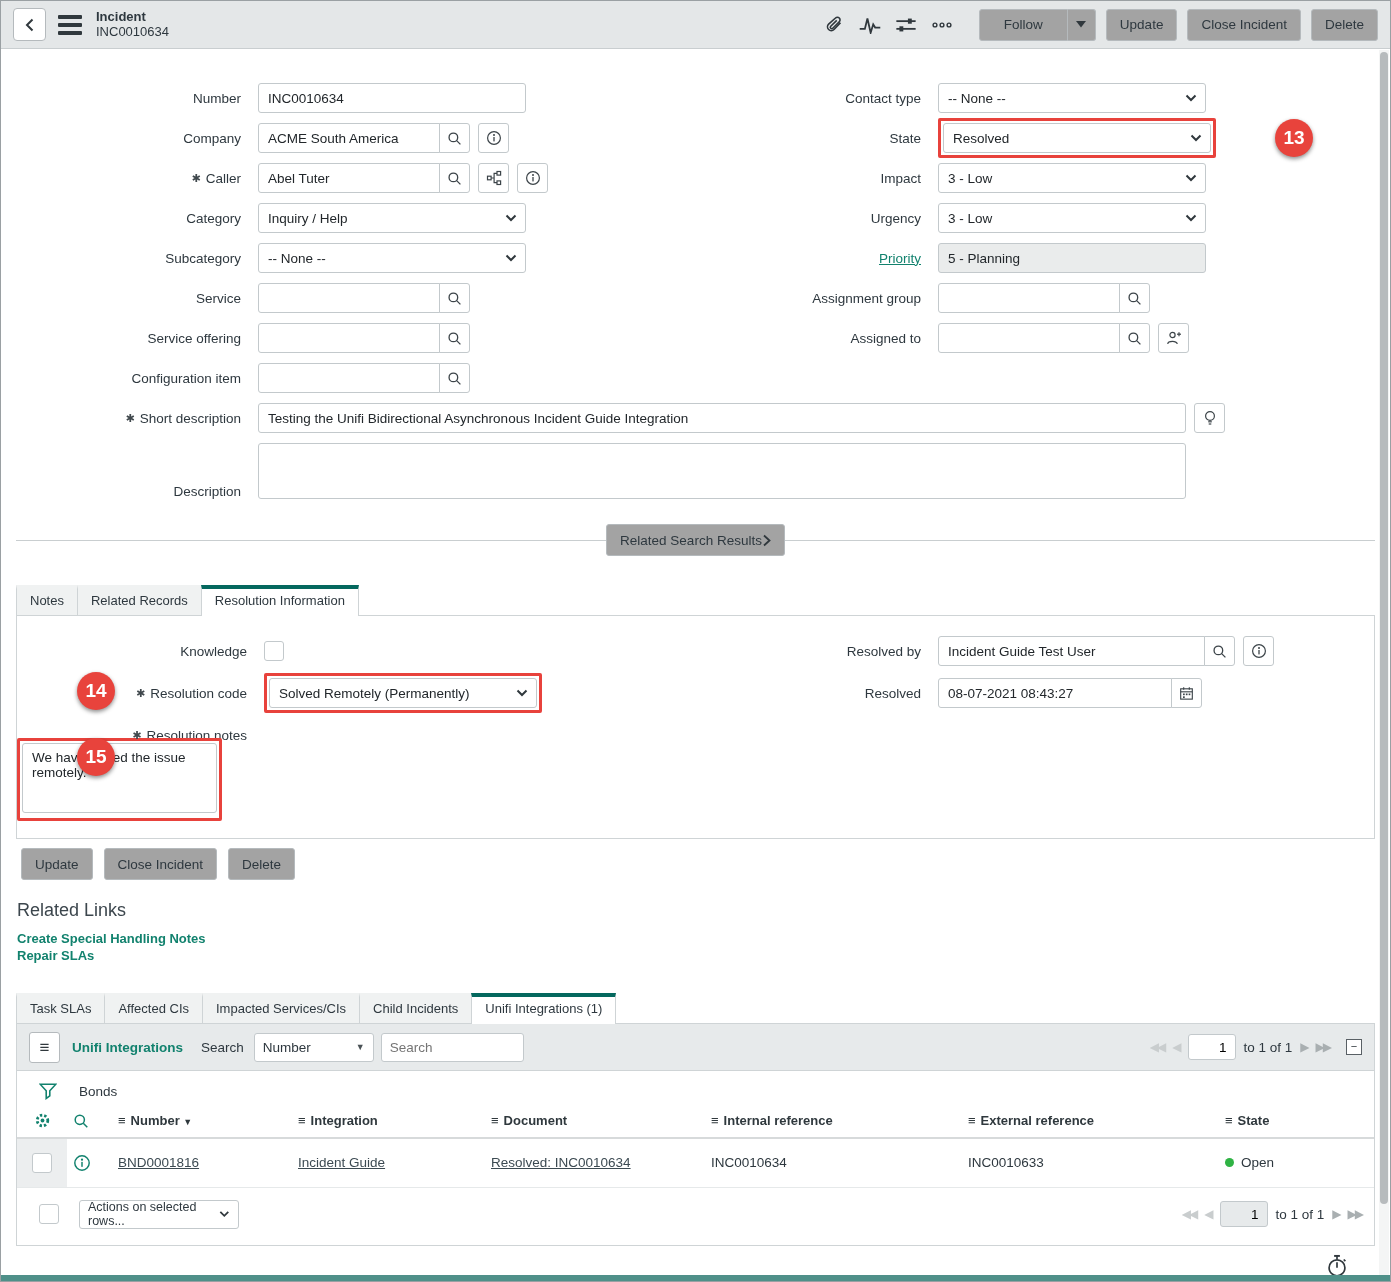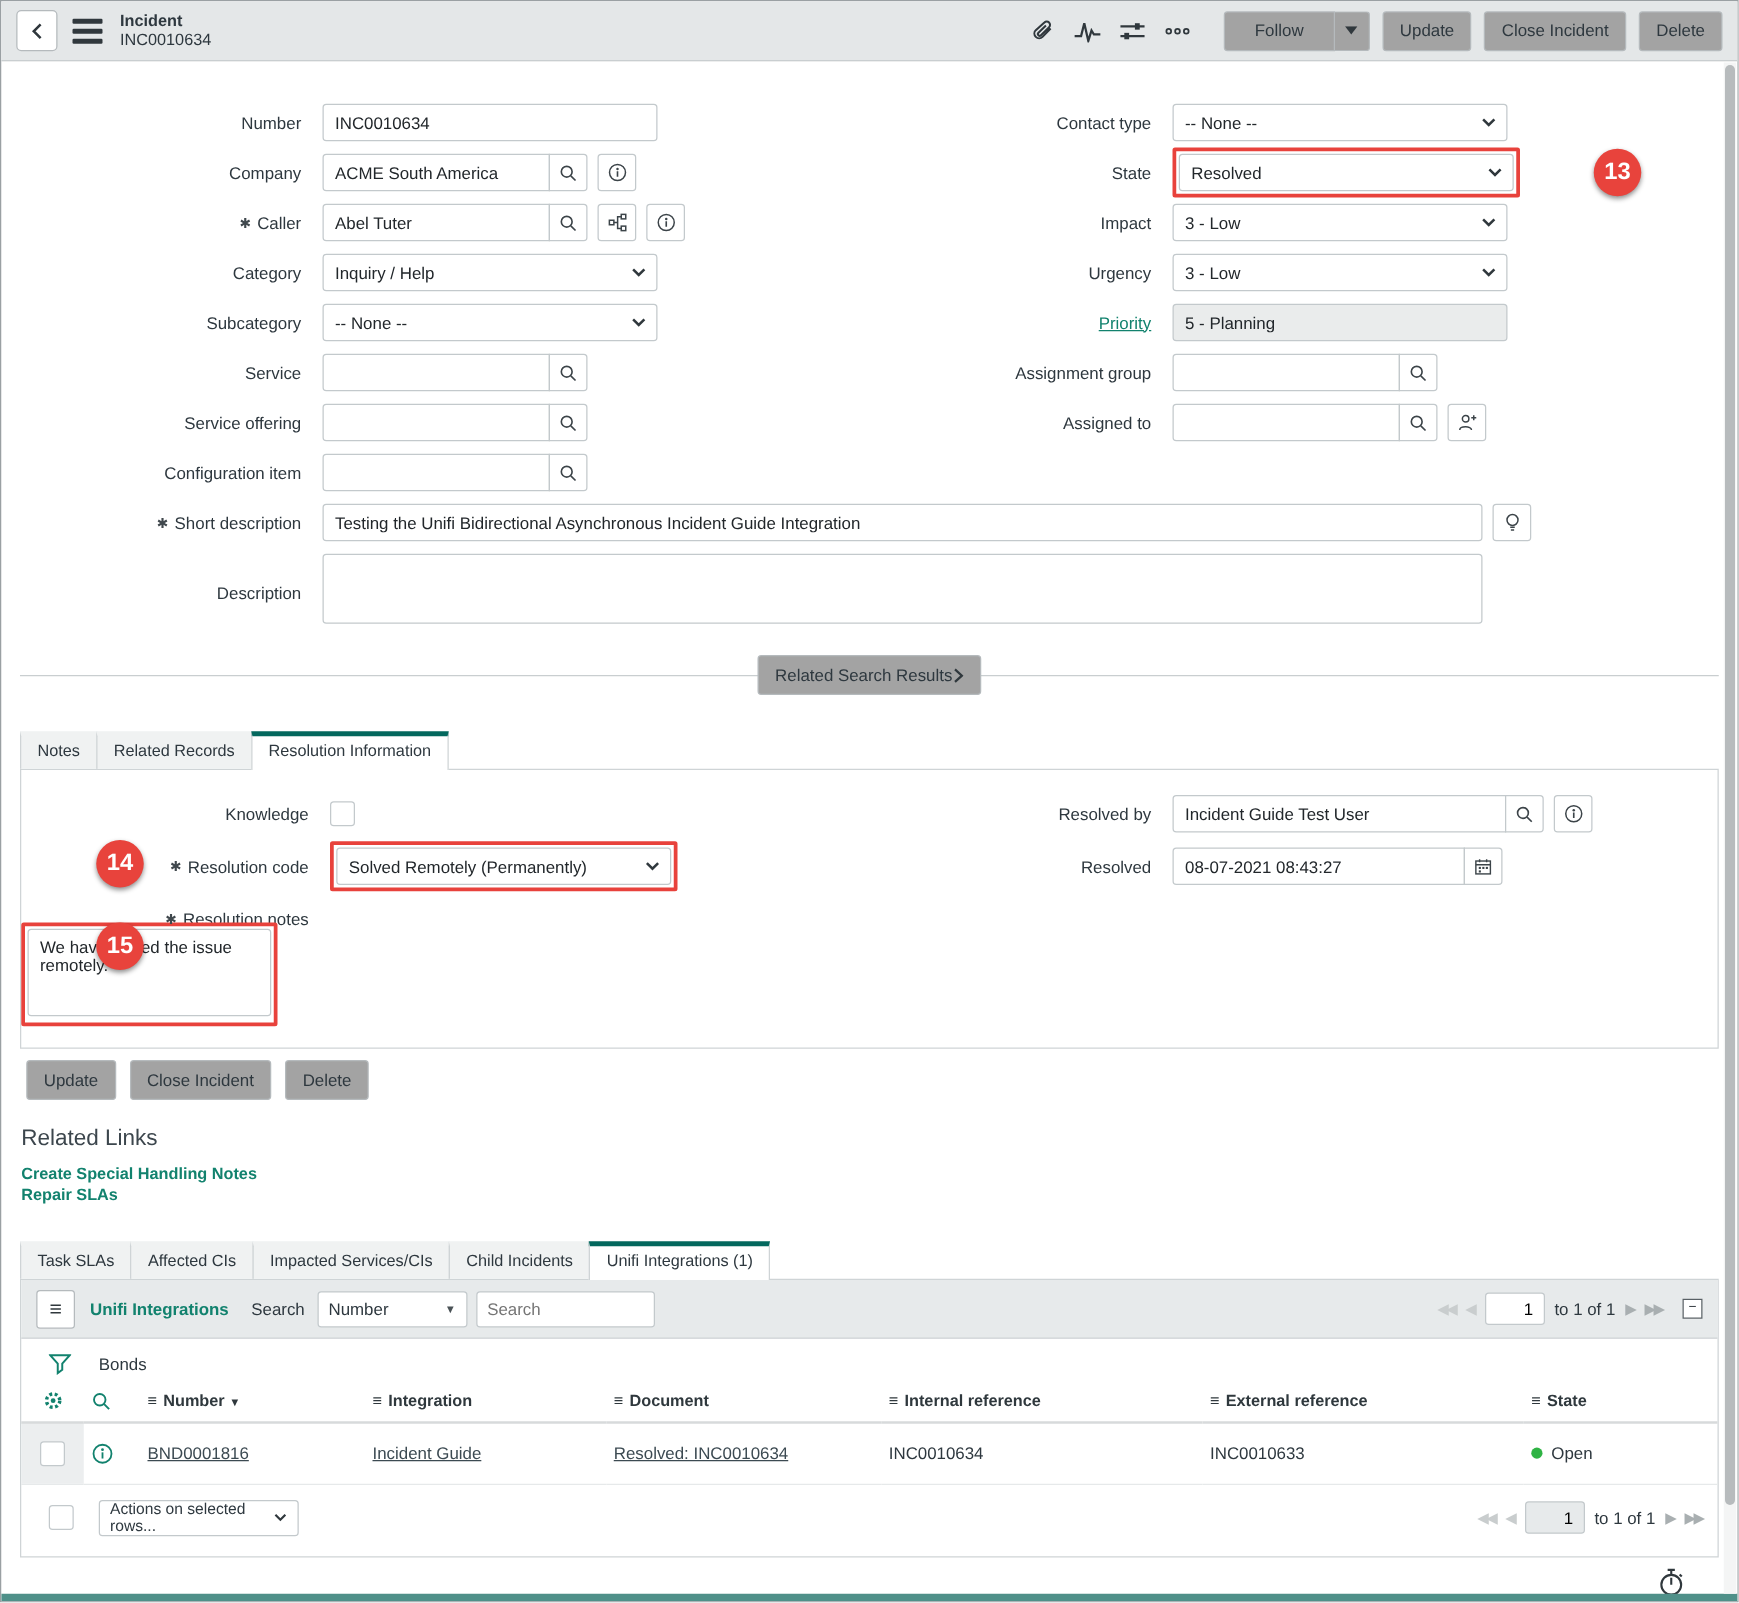--- a/index.html
+++ b/index.html
@@ -365,21 +365,21 @@
       <div class="lbl"><span class="ast">✱</span><span>Short description</span></div>
       <input class="txt grow" value="Testing the Unifi Bidirectional Asynchronous Incident Guide Integration" style="">
       <button class="ibtn gap">
         <svg width="14" height="16" viewBox="0 0 14 16">
             <circle cx="7" cy="6" r="4.4" fill="none" stroke="currentColor" stroke-width="1.2"></circle>
             <line x1="5.2" y1="11.8" x2="8.8" y2="11.8" stroke="currentColor" stroke-width="1.2"></line>
             <line x1="5.7" y1="14" x2="8.3" y2="14" stroke="currentColor" stroke-width="1.2"></line>
           </svg>
       </button>
     </div>
-    <div class="fullrow" style="align-items:center;">
+    <div class="fullrow" style="align-items:flex-end;">
       <div class="lbl" style="padding-top:6px;">Description</div>
       <textarea class="txt grow" style="margin-right: 39px;"></textarea>
     </div>
   </div>
 
   <div class="rsr-wrap">
     <button class="btn rsr-btn">
       <span>Related Search Results</span>
       <svg width="9" height="13" viewBox="0 0 9 13">
           <polyline points="2,1.5 7.5,6.5 2,11.5" fill="none" stroke="#30383d" stroke-width="1.8"></polyline>

